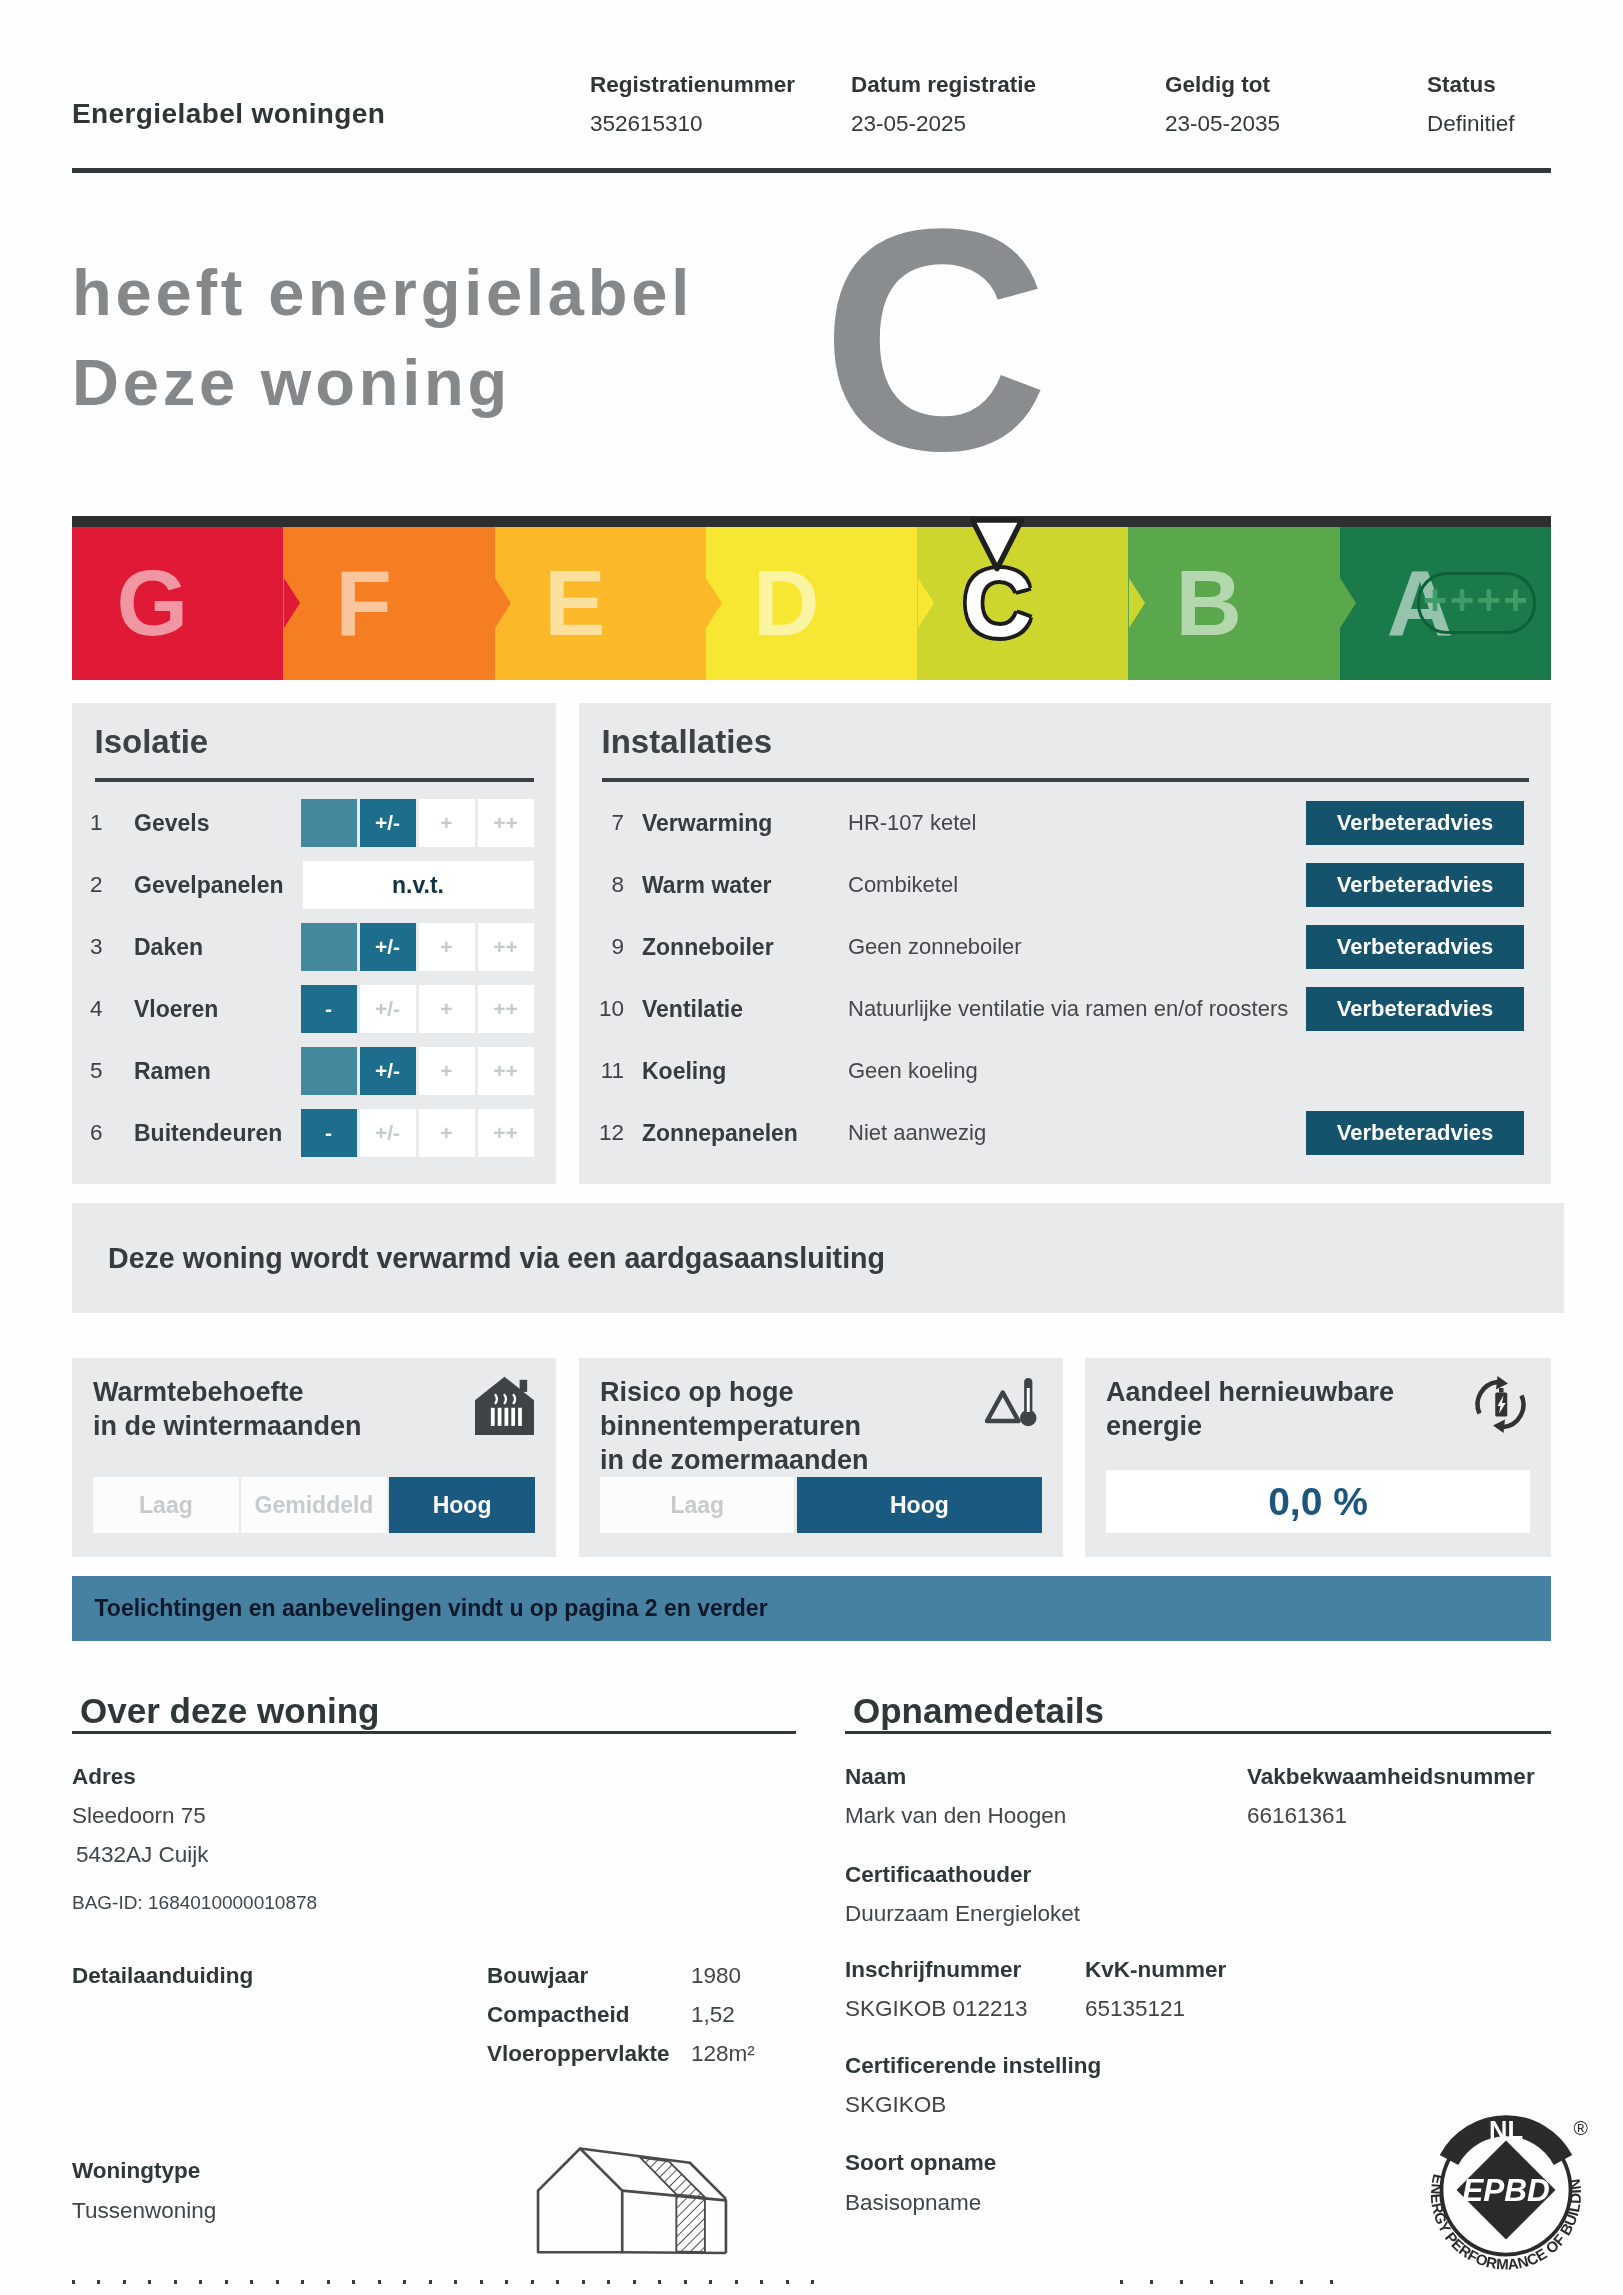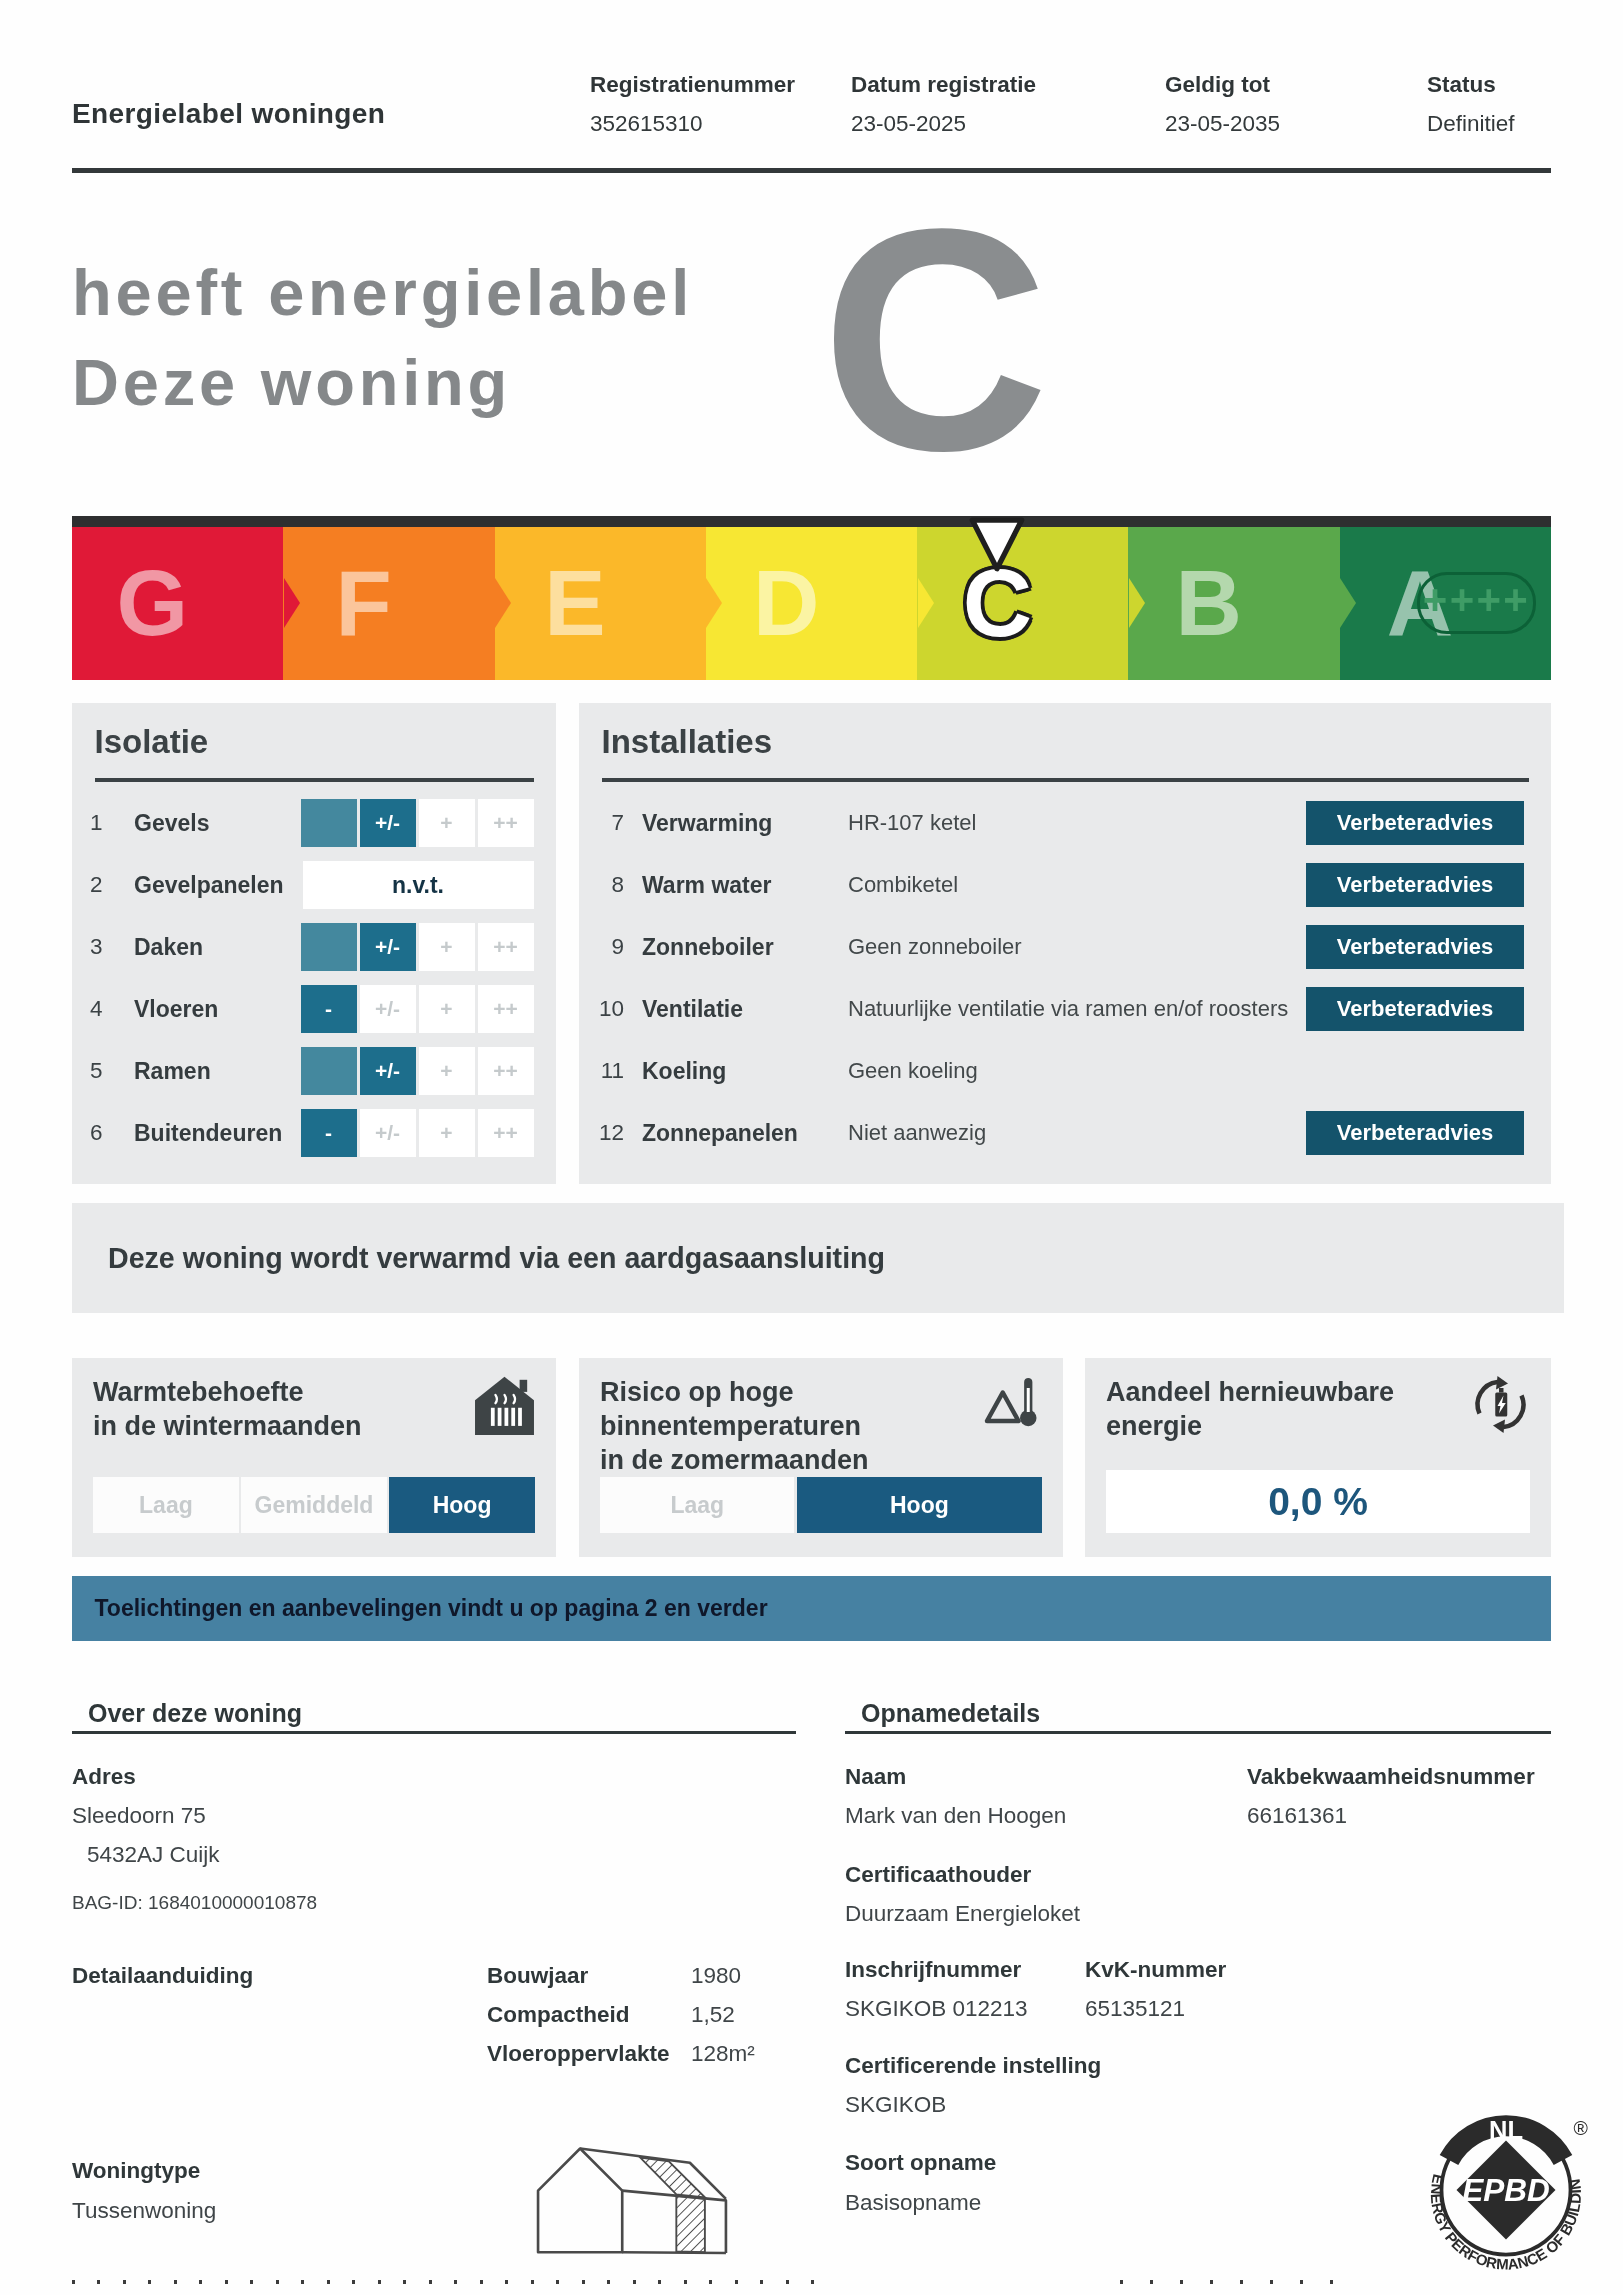--- a/index.html
+++ b/index.html
@@ -78,21 +78,21 @@
   .opt-laag2{flex:0 0 44%;}
   .value-box{position:absolute;left:21px;right:21px;bottom:24px;height:63px;background:#ffffff;
        display:flex;align-items:center;justify-content:center;font-size:39px;font-weight:bold;color:#1d567c;}
   .info-banner{position:absolute;left:72px;top:1576px;width:1456px;height:65px;background:#4681a2;
        color:#0f172a;font-size:23px;font-weight:bold;display:flex;align-items:center;padding-left:22.5px;}
 
   
   .col{position:absolute;top:1683px;}
   .col-about{left:72px;width:724px;height:601px;}
   .col-opname{left:845px;width:706px;height:601px;}
-  .col h3{margin:16px;position:absolute;left:0;top:0;font-size:25px;font-weight:bold;color:#2f3739;}
+  .col h3{margin:8px;position:absolute;left:0;top:0;font-size:35px;font-weight:bold;color:#2f3739;}
   .col .rule2{position:absolute;left:0;right:0;top:48px;height:3px;background:#2f3739;}
   .fl{position:absolute;font-size:22.5px;font-weight:bold;color:#2f3739;white-space:nowrap;}
   .fv{position:absolute;font-size:22.5px;color:#3f4548;white-space:nowrap;}
   .fv-small{position:absolute;font-size:19px;color:#3f4548;white-space:nowrap;}
   .house-svg{position:absolute;left:454px;top:455px;}
   .epbd-svg{position:absolute;left:571px;top:417px;}
 
   .footnote{position:absolute;left:72px;top:2280px;width:744px;height:3.8px;
       background:repeating-linear-gradient(90deg,#3b3b3b 0 3px,transparent 3px 25.5px);}
   .footnote2{position:absolute;left:1120px;top:2280px;width:225px;height:3.8px;
@@ -342,21 +342,21 @@
     <div class="value-box">0,0 %</div>
   </div>
 
   <div class="info-banner">Toelichtingen en aanbevelingen vindt u op pagina 2 en verder</div>
 
   <div class="col col-about">
     <h3>Over deze woning</h3>
     <div class="rule2"></div>
     <div class="fl" style="left:0;top:81px">Adres</div>
     <div class="fv" style="left:0;top:120px">Sleedoorn 75</div>
-    <div class="fv" style="left:15px;top:159px">5432AJ Cuijk</div>
+    <div class="fv" style="left:4px;top:159px">5432AJ Cuijk</div>
     <div class="fv-small" style="left:0;top:209px">BAG-ID: 1684010000010878</div>
     <div class="fl" style="left:0;top:280px">Detailaanduiding</div>
     <div class="fl" style="left:415px;top:280px">Bouwjaar</div>
     <div class="fv" style="left:619px;top:280px">1980</div>
     <div class="fl" style="left:415px;top:319px">Compactheid</div>
     <div class="fv" style="left:619px;top:319px">1,52</div>
     <div class="fl" style="left:415px;top:358px">Vloeroppervlakte</div>
     <div class="fv" style="left:619px;top:358px">128m²</div>
     <div class="fl" style="left:0;top:475px">Woningtype</div>
     <div class="fv" style="left:0;top:515px">Tussenwoning</div>

